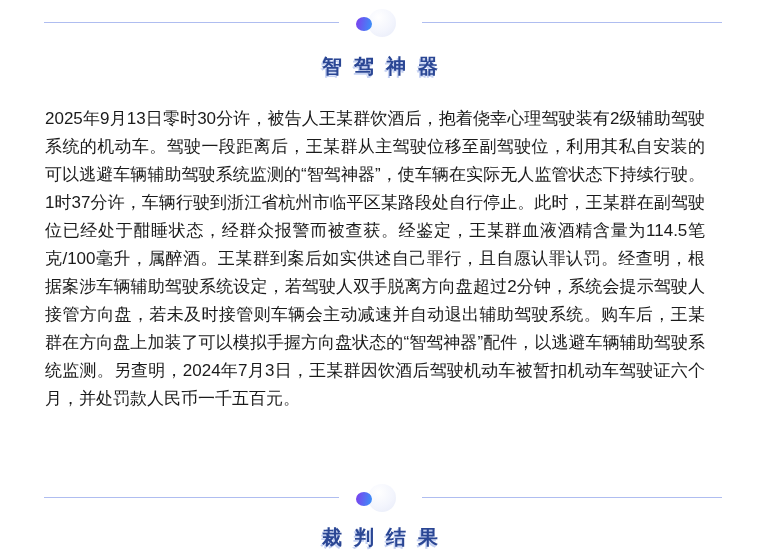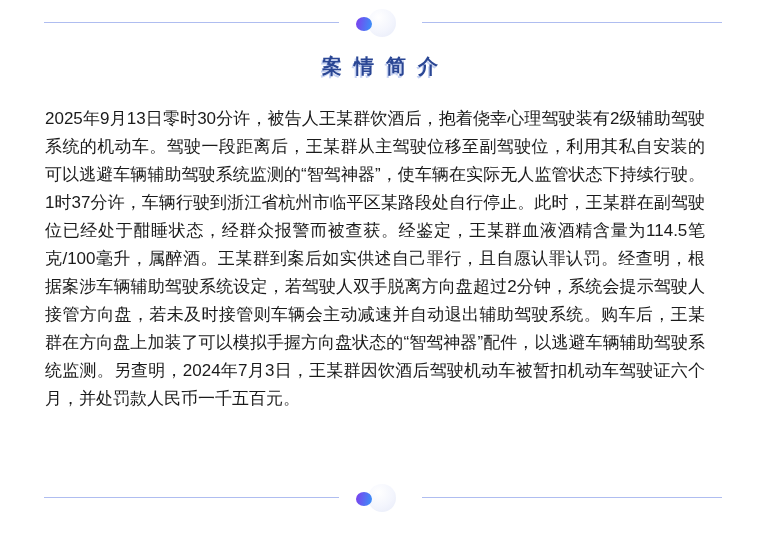--- a/index.html
+++ b/index.html
@@ -85,25 +85,26 @@
 
 <div class="page">
 
   <div class="divider divider-top">
     <div class="line-left"></div>
     <div class="orn-big"></div>
     <div class="orn-small"></div>
     <div class="line-right"></div>
   </div>
 
-  <div class="section-title title-top">案情简介</div>
+  <div class="section-title title-top">智驾神器</div>
 
   <div class="article">2025年9月13日零时30分许，被告人王某群饮酒后，抱着侥幸心理驾驶装有2级辅助驾驶系统的机动车。驾驶一段距离后，王某群从主驾驶位移至副驾驶位，利用其私自安装的可以逃避车辆辅助驾驶系统监测的“智驾神器”，使车辆在实际无人监管状态下持续行驶。1时37分许，车辆行驶到浙江省杭州市临平区某路段处自行停止。此时，王某群在副驾驶位已经处于酣睡状态，经群众报警而被查获。经鉴定，王某群血液酒精含量为114.5笔克/100毫升，属醉酒。王某群到案后如实供述自己罪行，且自愿认罪认罚。经查明，根据案涉车辆辅助驾驶系统设定，若驾驶人双手脱离方向盘超过2分钟，系统会提示驾驶人接管方向盘，若未及时接管则车辆会主动减速并自动退出辅助驾驶系统。购车后，王某群在方向盘上加装了可以模拟手握方向盘状态的“智驾神器”配件，以逃避车辆辅助驾驶系统监测。另查明，2024年7月3日，王某群因饮酒后驾驶机动车被暂扣机动车驾驶证六个月，并处罚款人民币一千五百元。</div>
 
   <div class="divider divider-bottom">
     <div class="line-left"></div>
     <div class="orn-big"></div>
     <div class="orn-small"></div>
     <div class="line-right"></div>
   </div>
 
+  <div class="section-title title-bottom">裁判结果</div>
 
 </div>
 
 </body></html>

